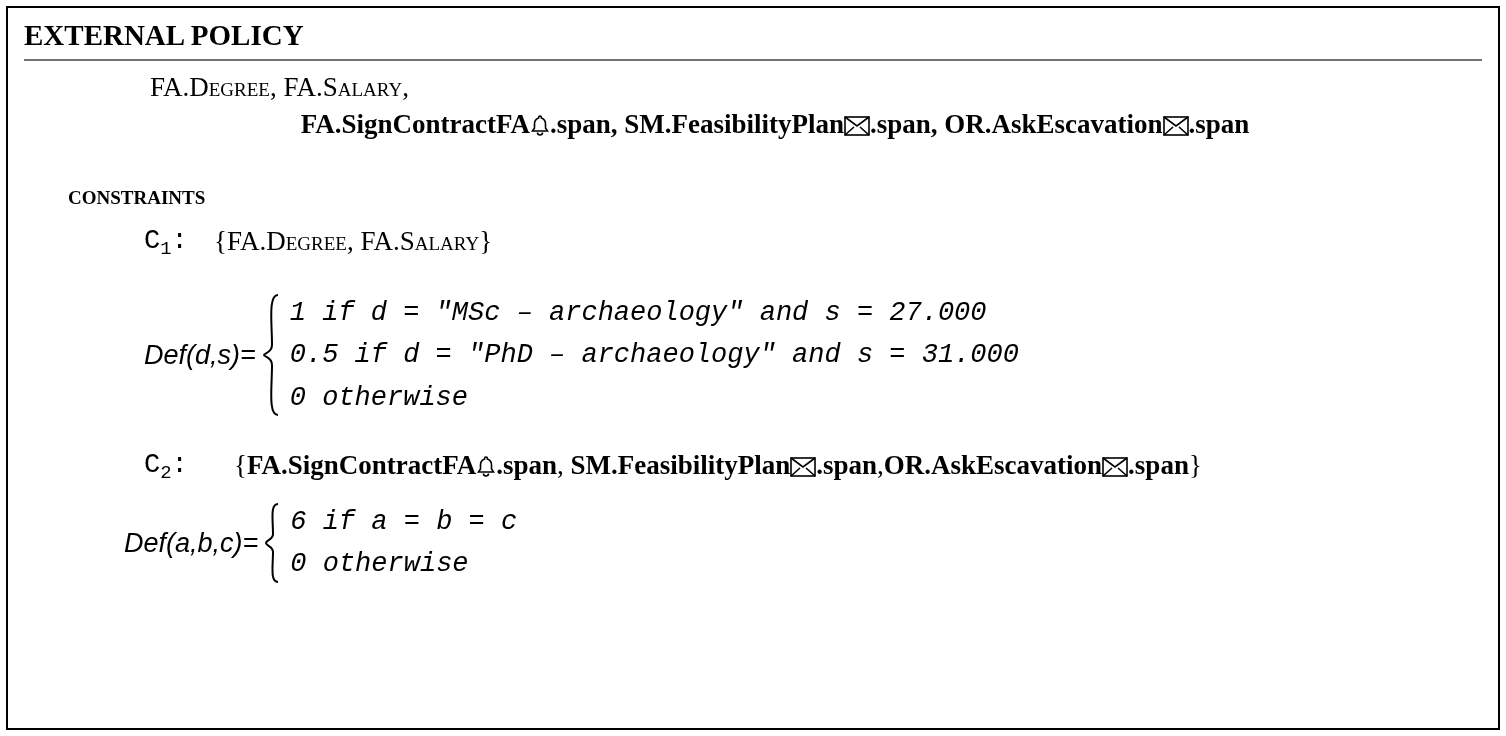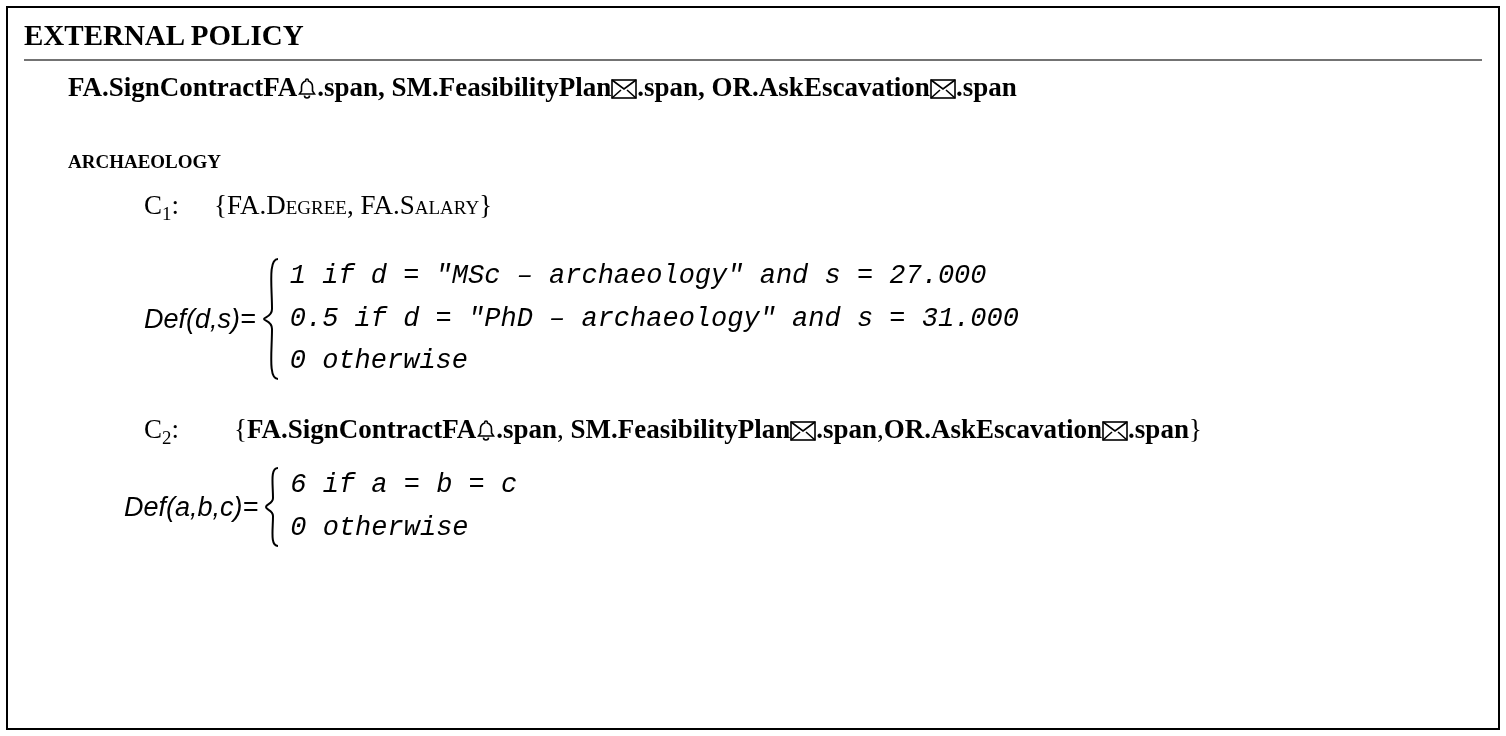--- a/index.html
+++ b/index.html
@@ -41,30 +41,31 @@
     margin-left: 44px;
     margin-top: 32px;
     margin-bottom: 6px;
   }
   .sla-line1 {
     margin-left: 126px;
     margin-top: 4px;
   }
   .sla-line2 {
     margin-left: 44px;
+    text-align: center;
   }
   .sc  { font-variant: small-caps; }
   .b   { font-weight: bold; }
   .sub { font-size: 0.7em; vertical-align: sub; }
   .constraint-row {
     display: flex;
     margin-left: 120px;
     margin-top: 10px;
   }
-  .constraint-row .label { width: 70px; }
+  .constraint-row .label { width: 70px; font-family: Liberation Mono, monospace; }
   .eq {
     display: flex;
     align-items: center;
     margin-top: 18px;
   }
   .eq1 { margin-left: 120px; }
   .eq2 { margin-left: 100px; margin-top: 15px; }
   .eq .lhs {
     font-style: italic;
     font-family: Liberation Sans, sans-serif;
@@ -95,37 +96,41 @@
 </style>
 </head>
 <body>
 
 <div class="page">
   <div class="frame">
 
     <div class="title">EXTERNAL POLICY</div>
 
 
+    <div class="sla-line1">
+      <span class="sc">FA.Degree</span>,
+      <span class="sc">FA.Salary</span>,
+    </div>
 
     <div class="sla-line2 b">
       <span>FA.</span><span>SignContractFA</span><span class="icon bell-icon"><svg width="20" height="22" viewBox="0 0 20 22">
             <path d="M10 2c-.8 0-1.4.6-1.4 1.4v.7C6 5 4.5 7.3 4.5 10v4l-2 3h15l-2-3v-4c0-2.7-1.5-5-4.1-5.9v-.7C11.4 2.6 10.8 2 10 2z" fill="none" stroke="#000" stroke-width="1.6"></path>
             <path d="M7.5 18.5a2.5 2.5 0 0 0 5 0" fill="none" stroke="#000" stroke-width="1.6"></path>
           </svg></span><span>.span</span>,
       <span>SM.</span><span>FeasibilityPlan</span><span class="icon env-icon"><svg width="26" height="20" viewBox="0 0 26 20">
             <rect x="1" y="1" width="24" height="18" fill="none" stroke="#000" stroke-width="1.6"></rect>
             <path d="M1 1l12 9L25 1M1 19l9-8M25 19l-9-8" fill="none" stroke="#000" stroke-width="1.6"></path>
           </svg></span><span>.span</span>,
       <span>OR.</span><span>AskEscavation</span><span class="icon env-icon"><svg width="26" height="20" viewBox="0 0 26 20">
             <rect x="1" y="1" width="24" height="18" fill="none" stroke="#000" stroke-width="1.6"></rect>
             <path d="M1 1l12 9L25 1M1 19l9-8M25 19l-9-8" fill="none" stroke="#000" stroke-width="1.6"></path>
           </svg></span><span>.span</span>
     </div>
 
-    <div class="section-heading-2 sc">archaeology</div>
+    <div class="section-heading-2 sc">constraints</div>
 
     <div class="constraint-row">
       <div class="label">
         <span>C</span><span class="sub">1</span><span>:</span>
       </div>
       <div>
         <span>{</span><span class="sc">FA.Degree</span><span>, </span><span class="sc">FA.Salary</span><span>}</span>
       </div>
     </div>
 

